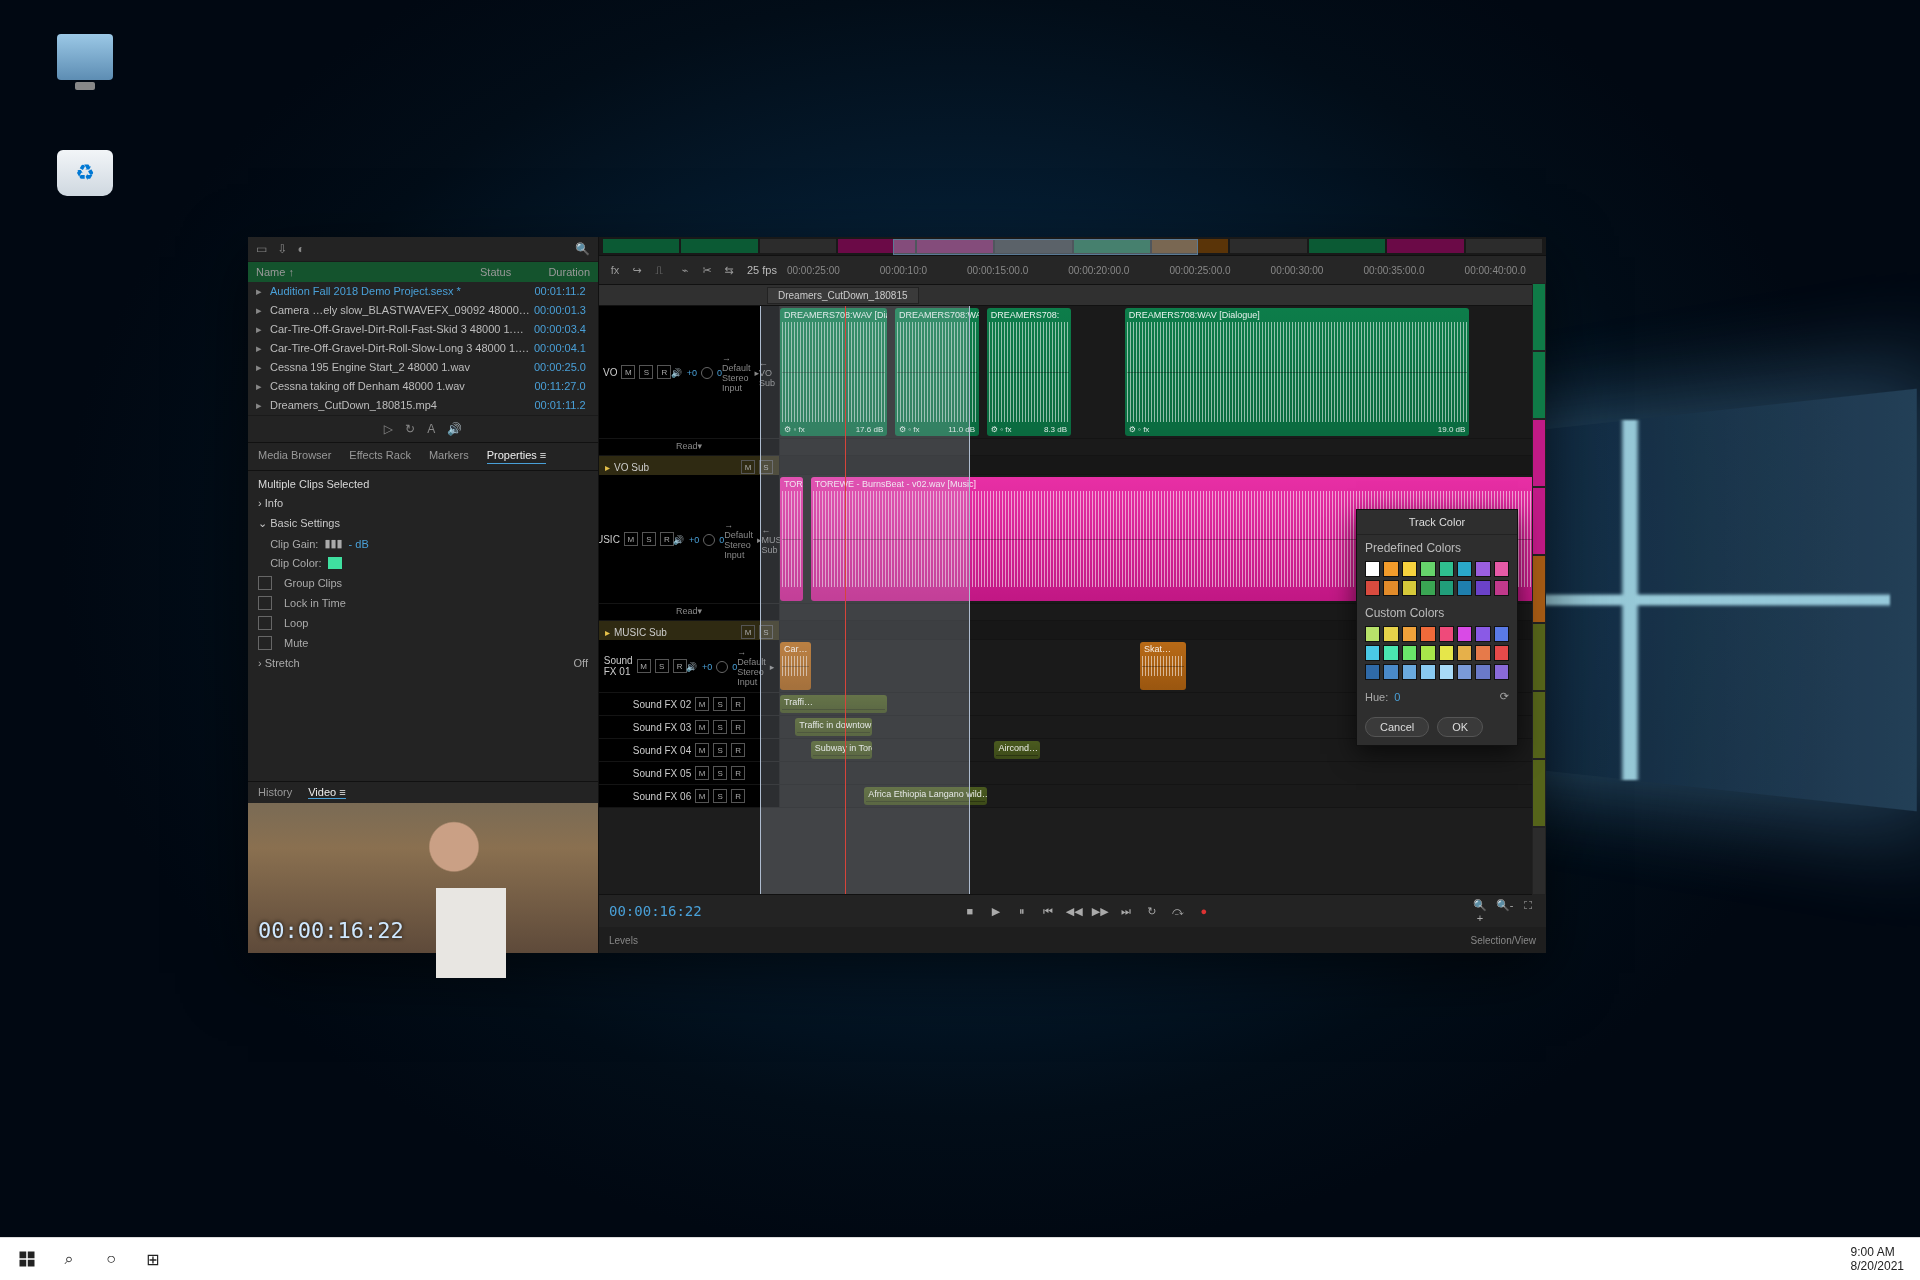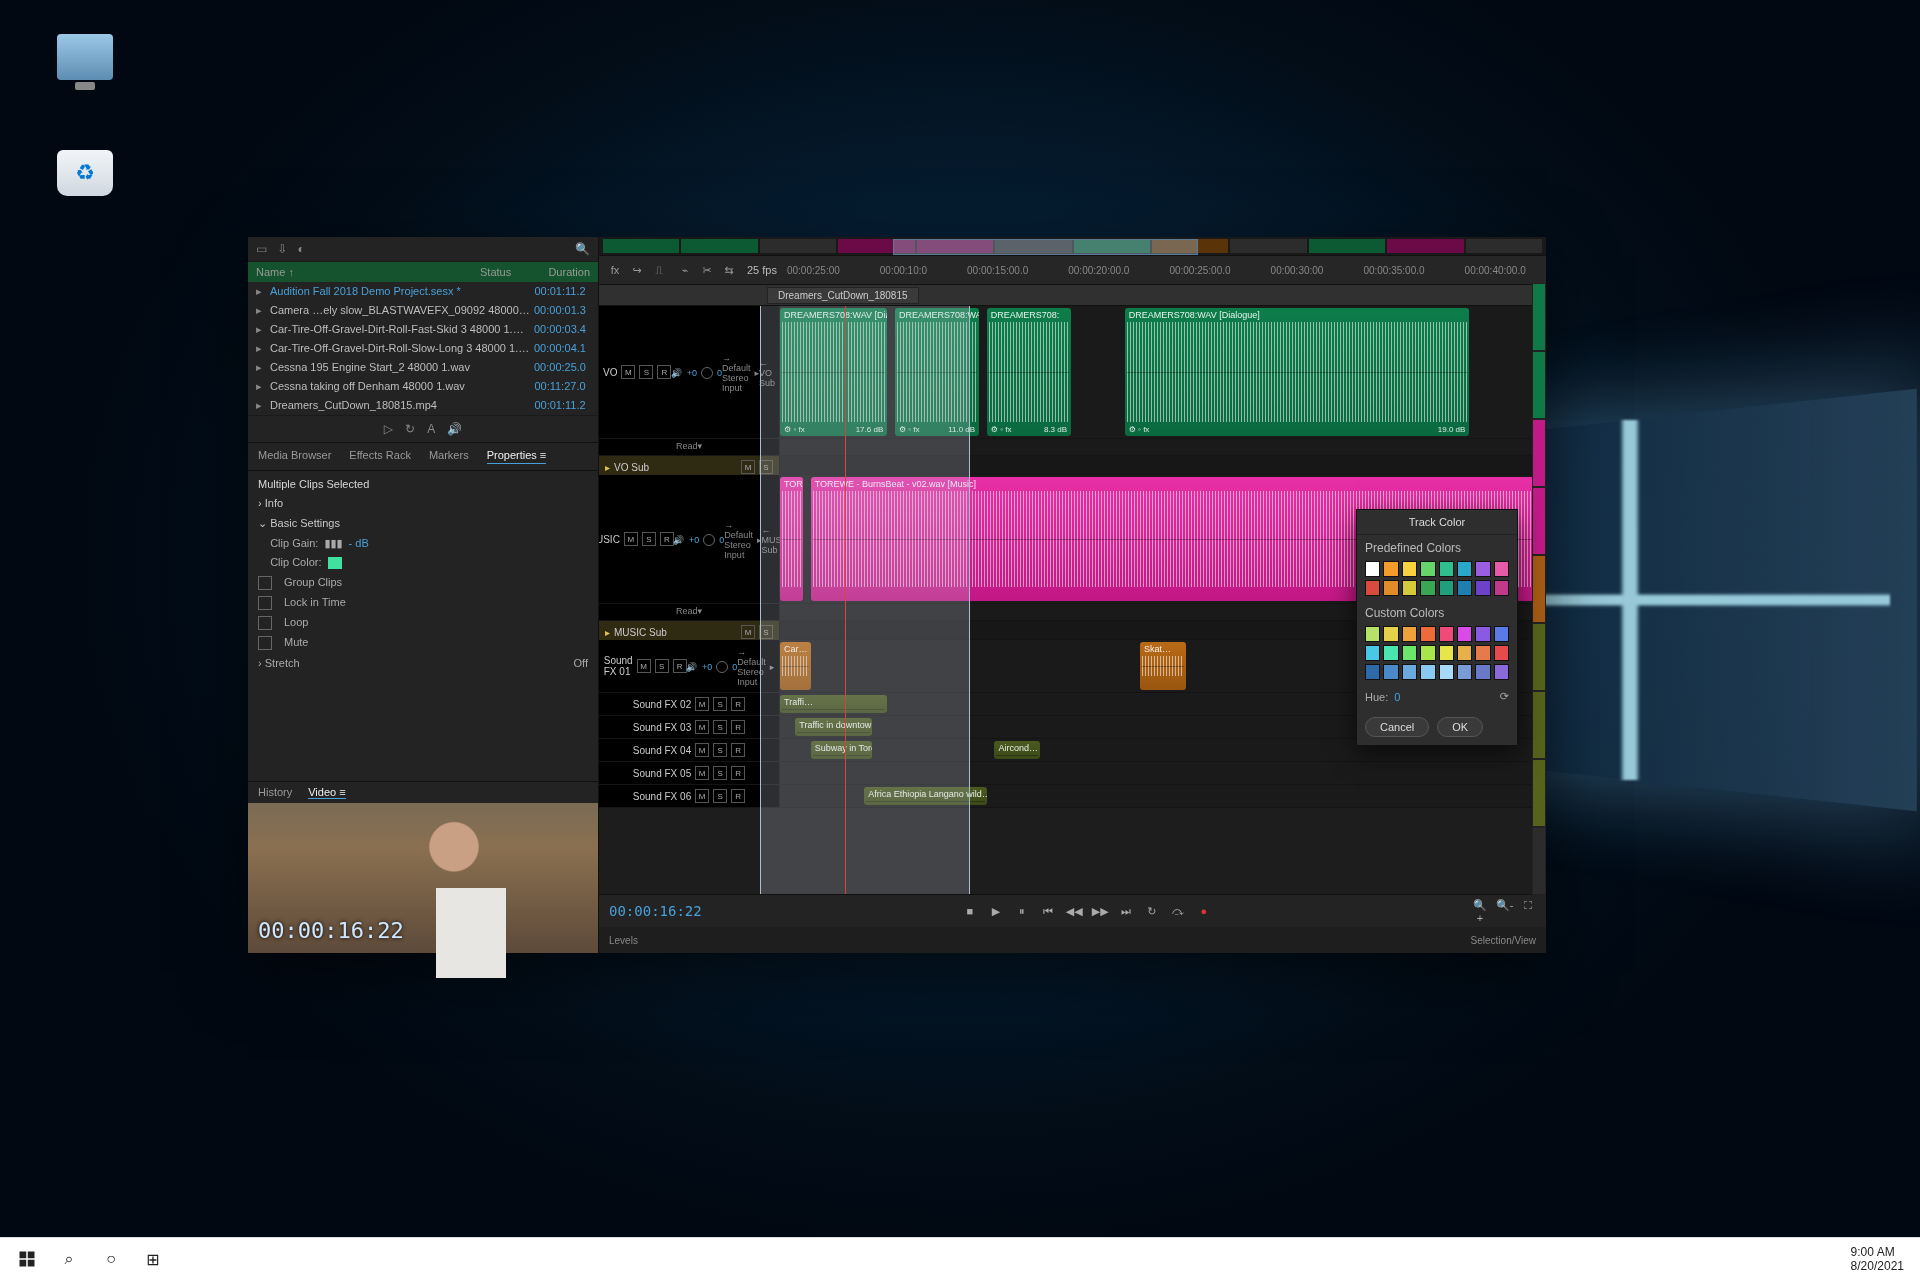--- a/index.html
+++ b/index.html
@@ -41,21 +41,21 @@
 .files-play{height:26px;border-top:1px solid #1a1a1a;display:flex;align-items:center;justify-content:center;gap:12px;color:#888;font-size:12px}
 
 
 .mid-tabs{display:flex;gap:18px;padding:6px 10px;border-top:1px solid #111;border-bottom:1px solid #111;font-size:11px;color:#999}
 .mid-tabs .tab.act{color:#eee;border-bottom:1px solid #49a0d8;padding-bottom:2px}
 
 
 .props{flex:0 0 auto;padding:4px 10px;font-size:11px;color:#bbb}
 .props .hdr{padding:3px 0;color:#d8d8d8}
 .props .sec{color:#c8c8c8;padding:4px 0}
-.props .row{display:flex;gap:6px;padding:3px 0;color:#aaa}
+.props .row{display:flex;align-items:center;gap:6px;padding:3px 0;color:#aaa}
 .props .val{color:#49a0d8}
 .chk{display:inline-block;width:12px;height:12px;border:1px solid #666;margin-right:6px}
 .cs{width:14px;height:12px;background:#3fe0a0;display:inline-block;border:1px solid #222}
 .stretch{display:flex;justify-content:space-between;padding:4px 0;color:#aaa}
 
 
 .bot-tabs{display:flex;gap:16px;padding:4px 10px;border-top:1px solid #111;font-size:11px;color:#999}
 .bot-tabs .tab.act{color:#eee;border-bottom:1px solid #49a0d8}
 .video-prev{flex:1;min-height:150px;background:linear-gradient(180deg,#7a6b55 0%,#8a7050 30%,#5e4a3a 100%);position:relative}
 .video-prev .man{position:absolute;left:45%;top:10%;width:120px;height:160px;background:radial-gradient(circle at 40% 18%,#caa085 0 16%,transparent 17%),linear-gradient(#e8e6e2,#e8e6e2);background-size:auto,70px 90px;background-position:0 0,30px 70px;background-repeat:no-repeat;border-radius:60px 60px 0 0}

